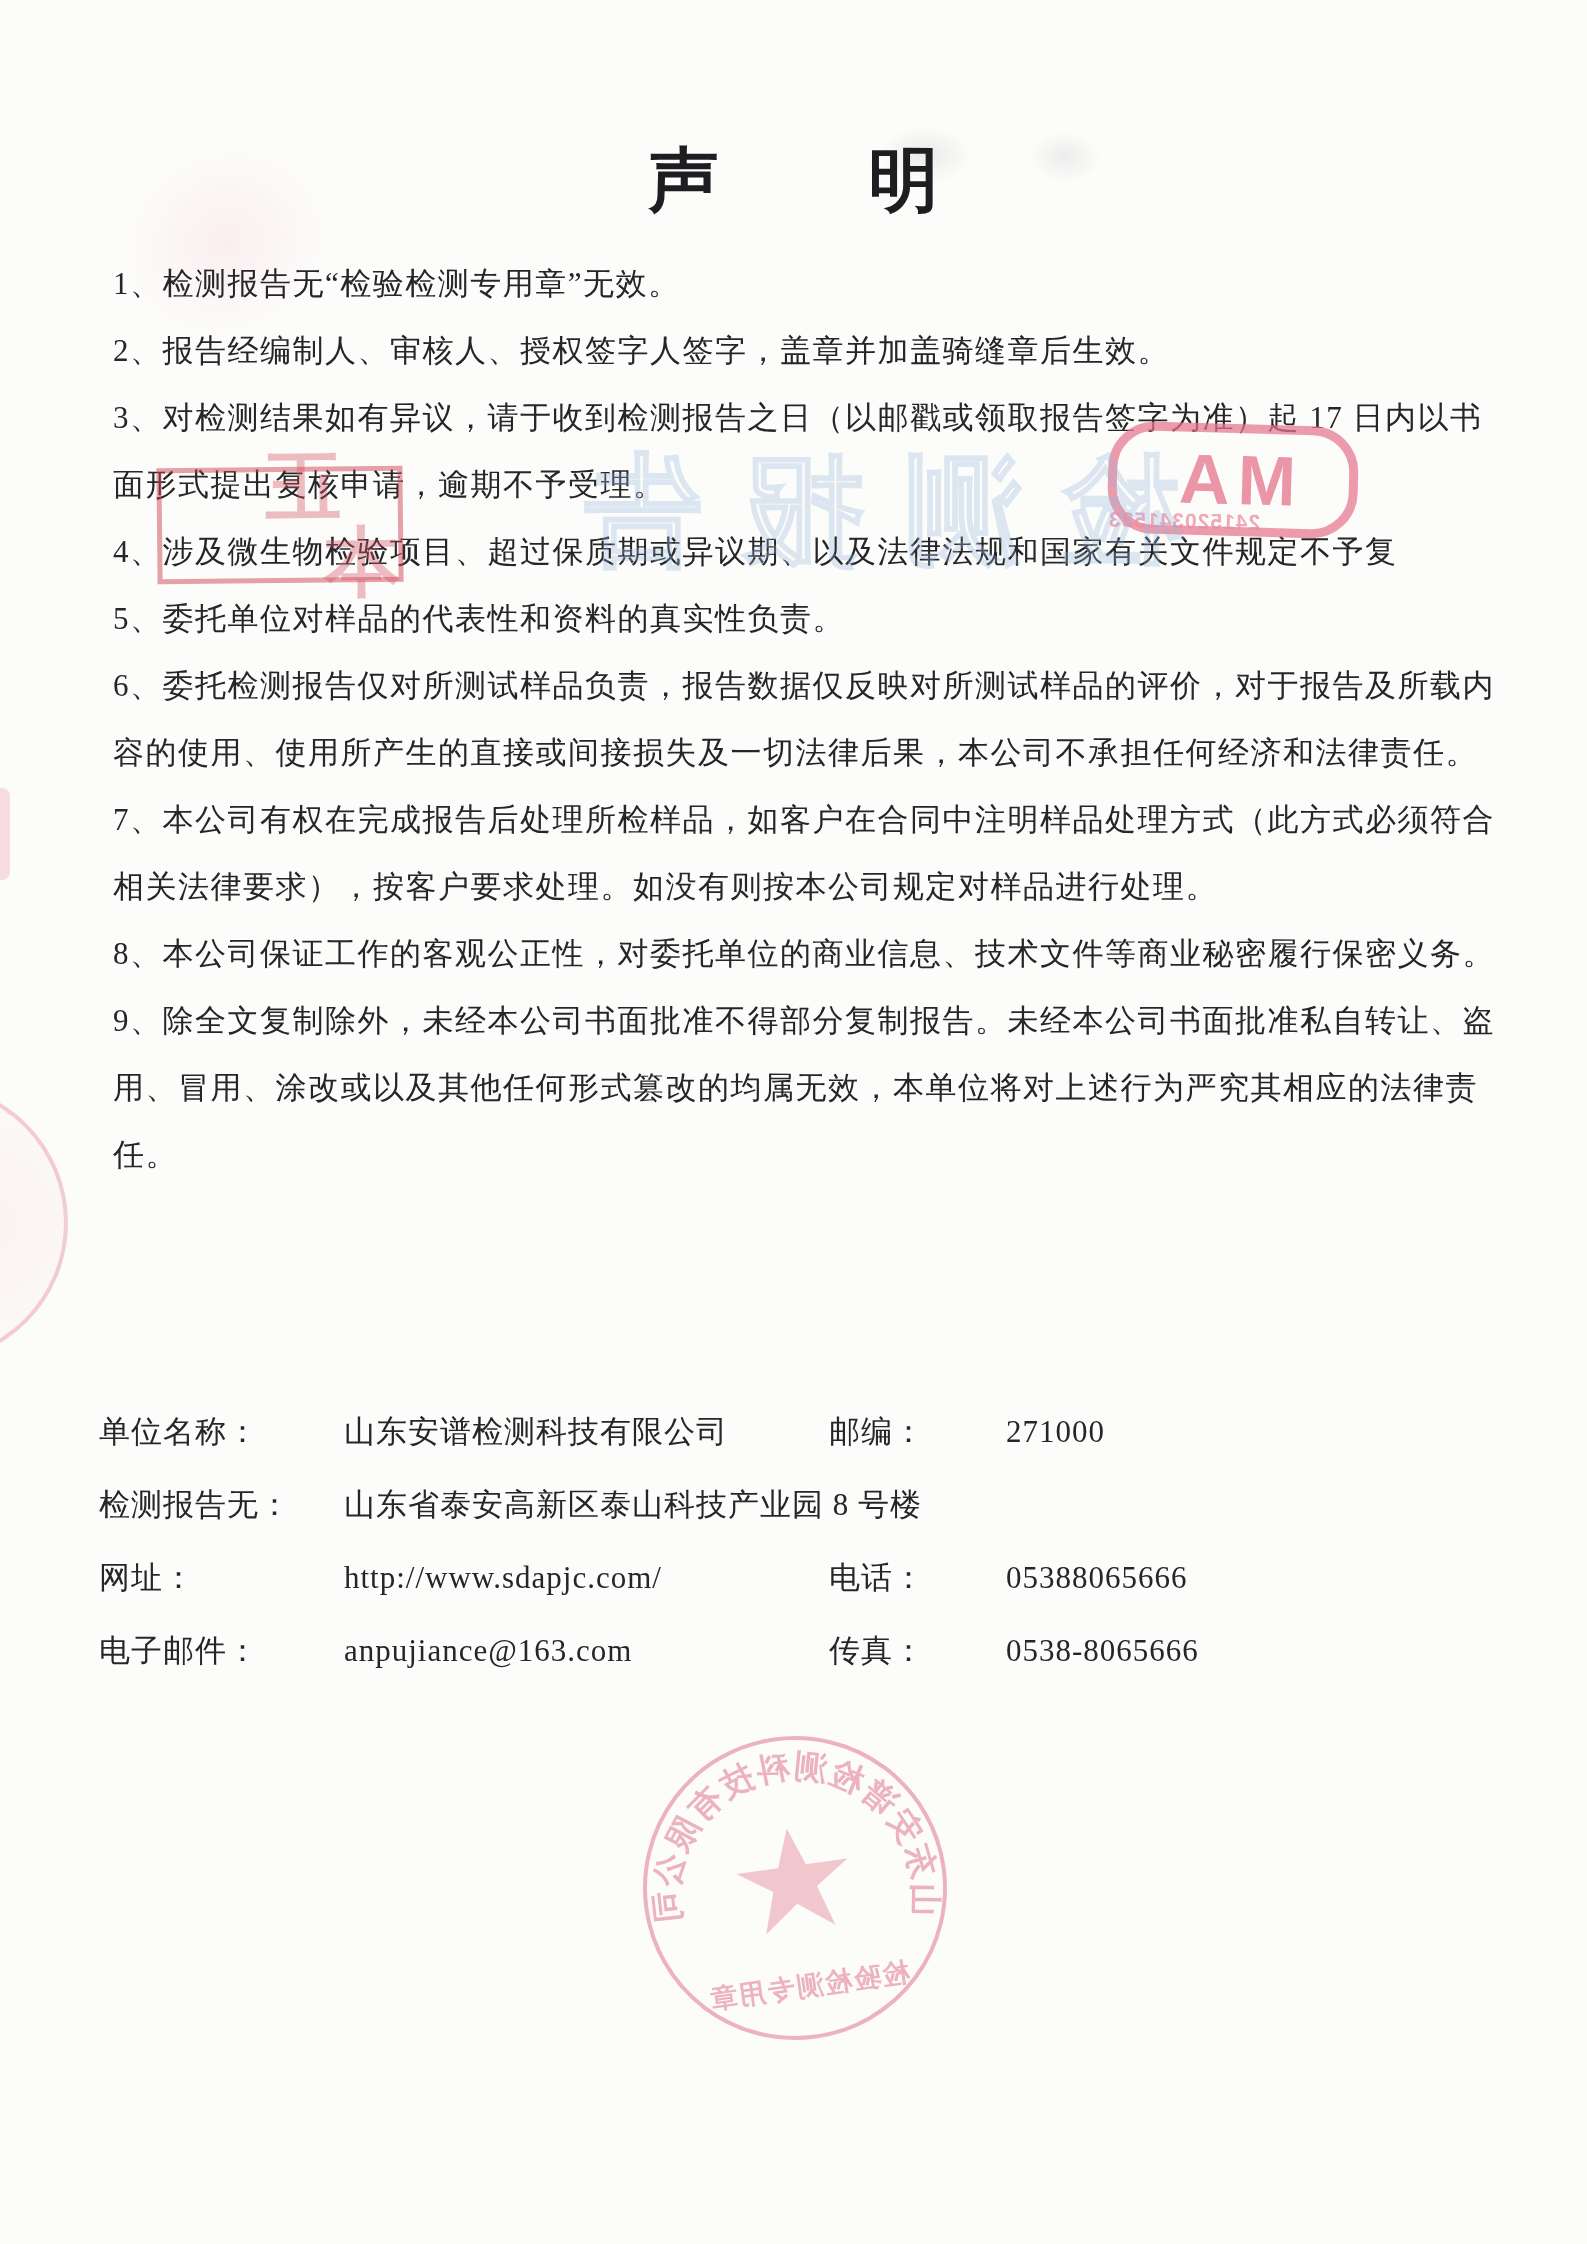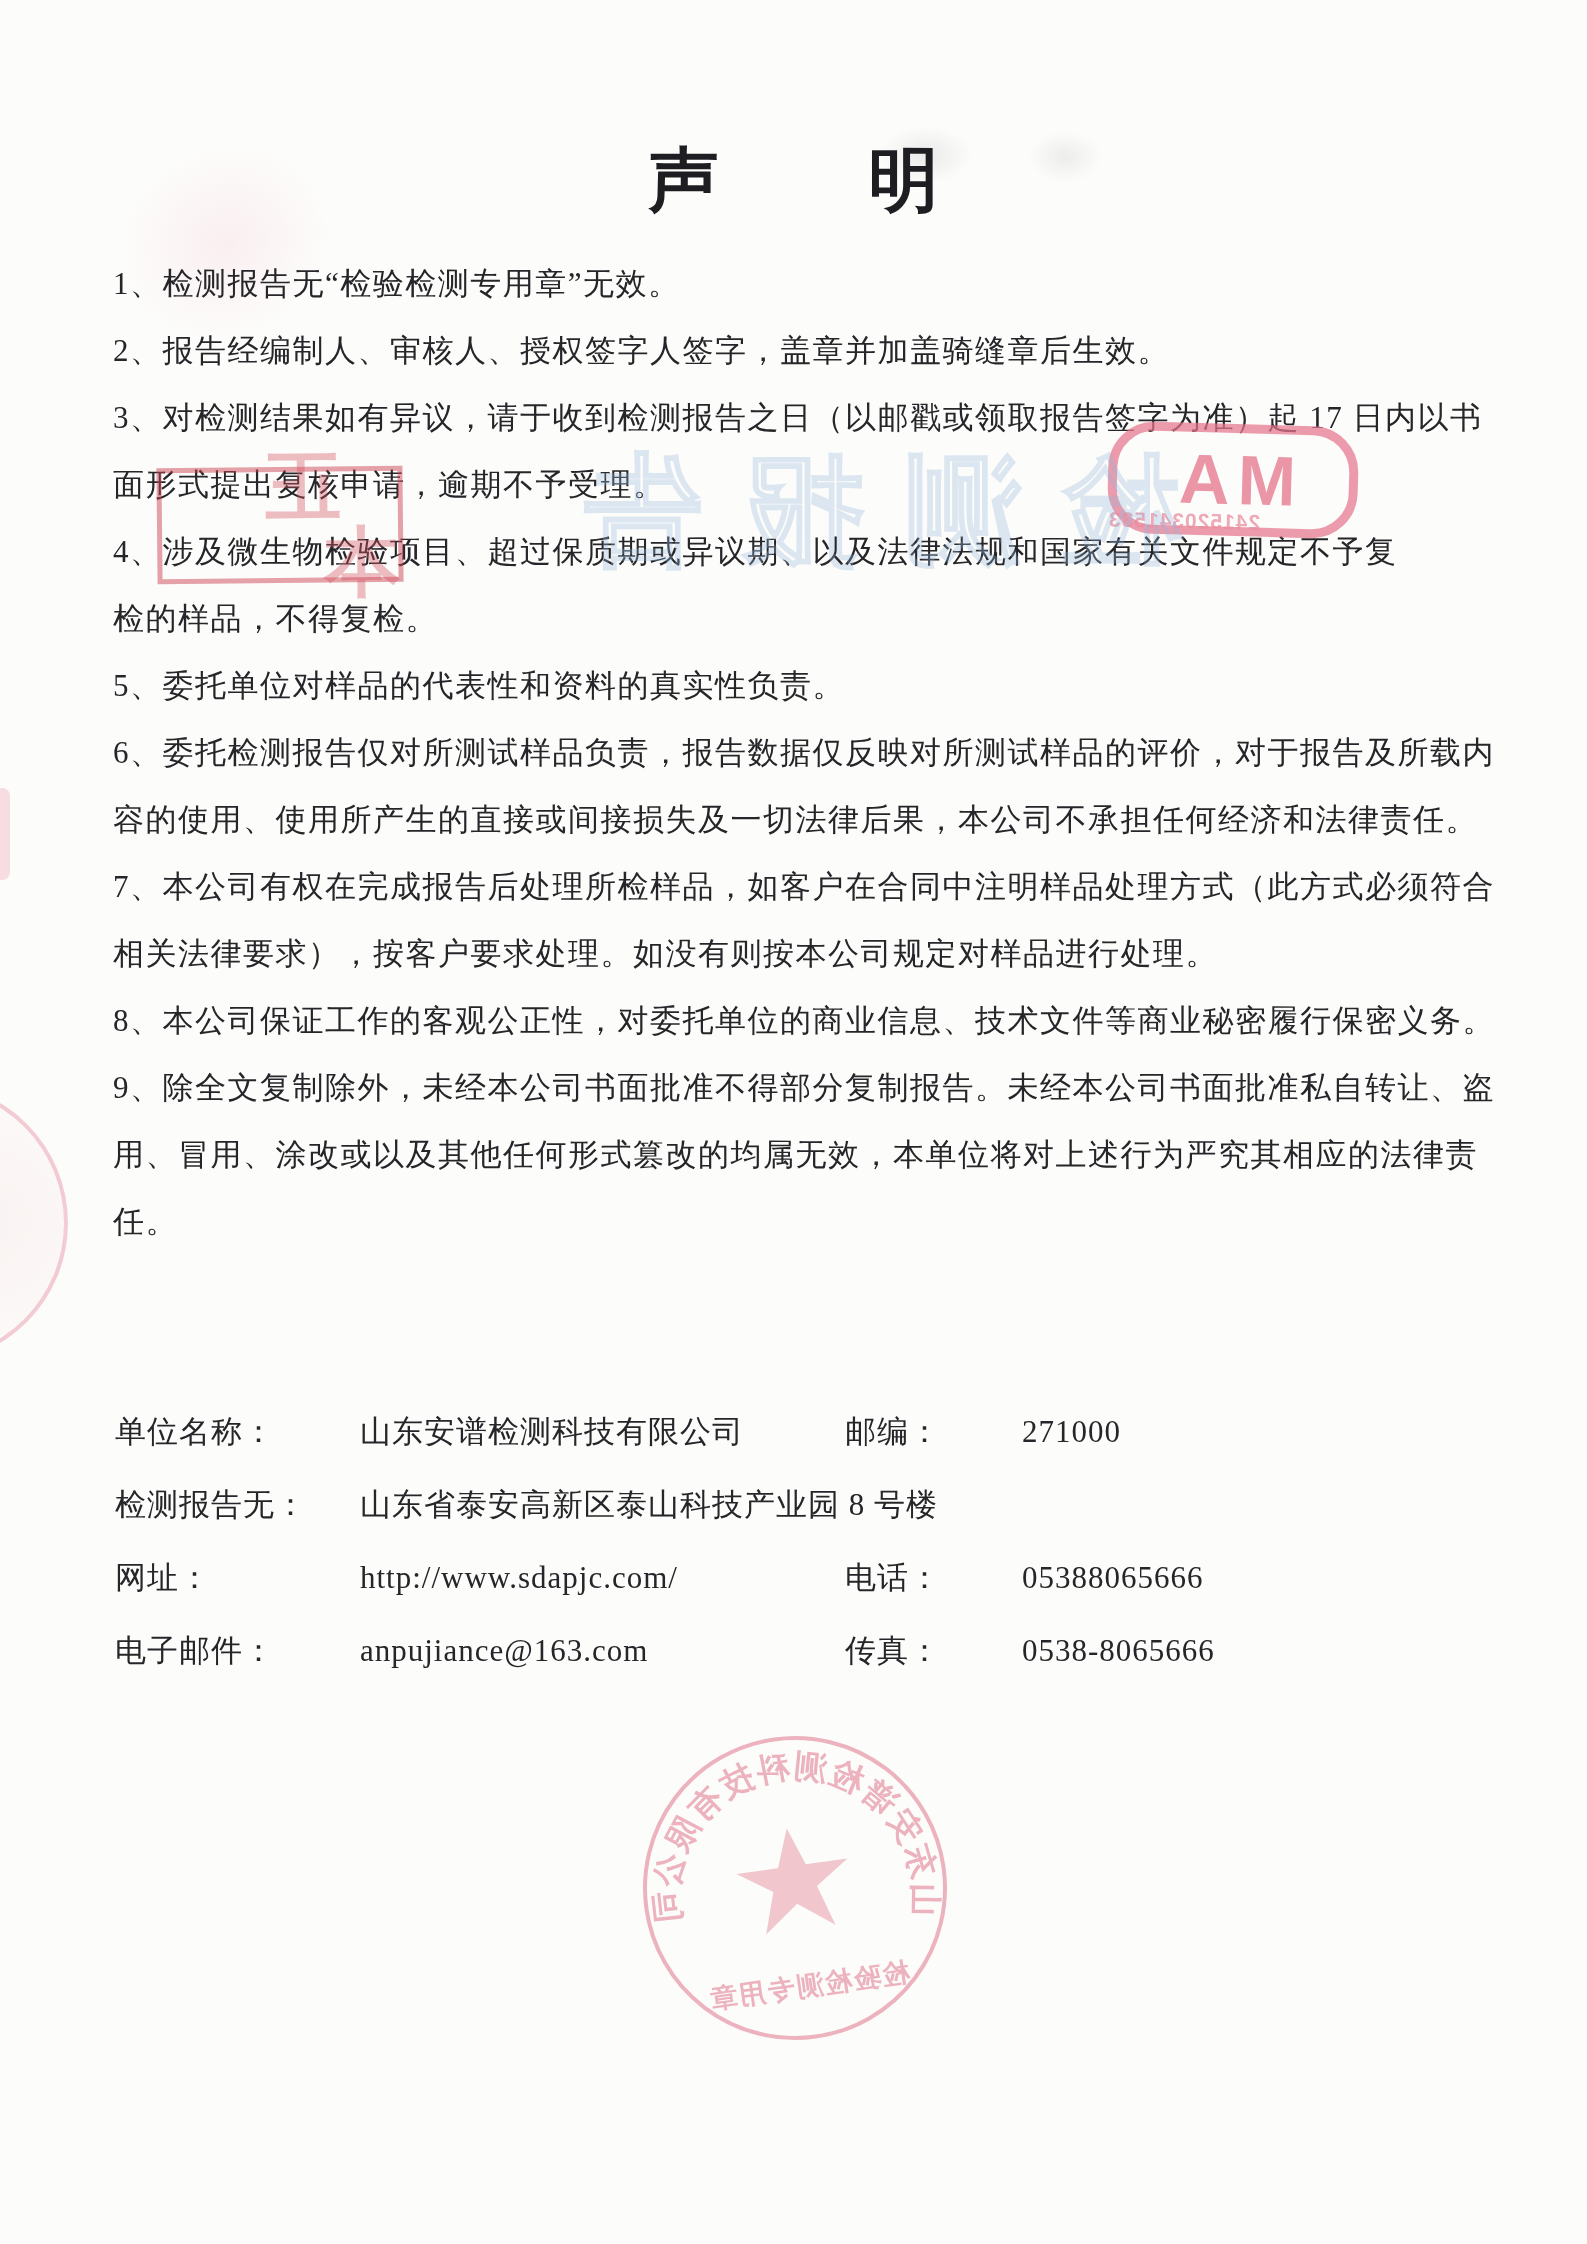--- a/index.html
+++ b/index.html
@@ -23,21 +23,21 @@
   .clauses{
     position:absolute;top:250px;left:113px;right:64px;
     font-size:31px;letter-spacing:1.5px;
   }
   .clauses .line{
     height:67px;display:flex;align-items:center;
     white-space:nowrap;
   }
   
   .info{
-    position:absolute;top:1395px;left:115px;right:60px;
+    position:absolute;top:1395px;left:99px;right:60px;
     font-size:31px;letter-spacing:1px;
   }
   .info-row{
     display:grid;
     grid-template-columns:245px 485px 177px auto;
     height:73px;align-items:center;white-space:nowrap;
   }
   
   .stamp{position:absolute;pointer-events:none;}
   .rect-stamp{
@@ -122,21 +122,20 @@
     <span>声</span>
     <span>明</span>
   </div>
 
   <div class="clauses">
       <div class="line">1、检测报告无“检验检测专用章”无效。</div>
       <div class="line">2、报告经编制人、审核人、授权签字人签字，盖章并加盖骑缝章后生效。</div>
       <div class="line">3、对检测结果如有异议，请于收到检测报告之日（以邮戳或领取报告签字为准）起 17 日内以书</div>
       <div class="line">面形式提出复核申请，逾期不予受理。</div>
       <div class="line">4、涉及微生物检验项目、超过保质期或异议期、以及法律法规和国家有关文件规定不予复</div>
-      <div class="line">检的样品，不得复检。</div>
       <div class="line">5、委托单位对样品的代表性和资料的真实性负责。</div>
       <div class="line">6、委托检测报告仅对所测试样品负责，报告数据仅反映对所测试样品的评价，对于报告及所载内</div>
       <div class="line">容的使用、使用所产生的直接或间接损失及一切法律后果，本公司不承担任何经济和法律责任。</div>
       <div class="line">7、本公司有权在完成报告后处理所检样品，如客户在合同中注明样品处理方式（此方式必须符合</div>
       <div class="line">相关法律要求），按客户要求处理。如没有则按本公司规定对样品进行处理。</div>
       <div class="line">8、本公司保证工作的客观公正性，对委托单位的商业信息、技术文件等商业秘密履行保密义务。</div>
       <div class="line">9、除全文复制除外，未经本公司书面批准不得部分复制报告。未经本公司书面批准私自转让、盗</div>
       <div class="line">用、冒用、涂改或以及其他任何形式篡改的均属无效，本单位将对上述行为严究其相应的法律责</div>
       <div class="line">任。</div>
     </div>

